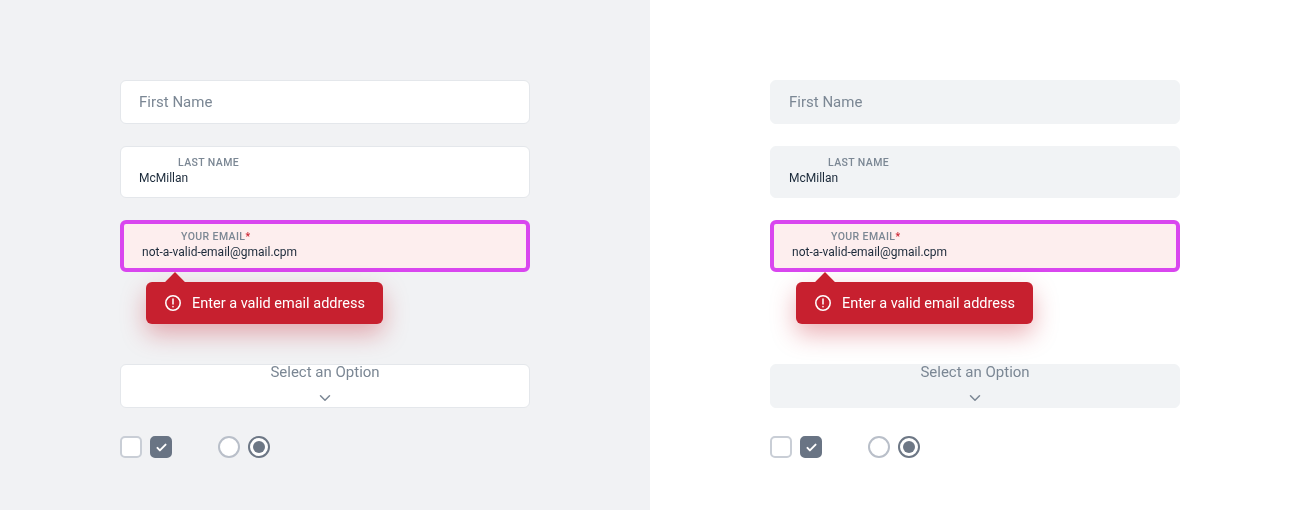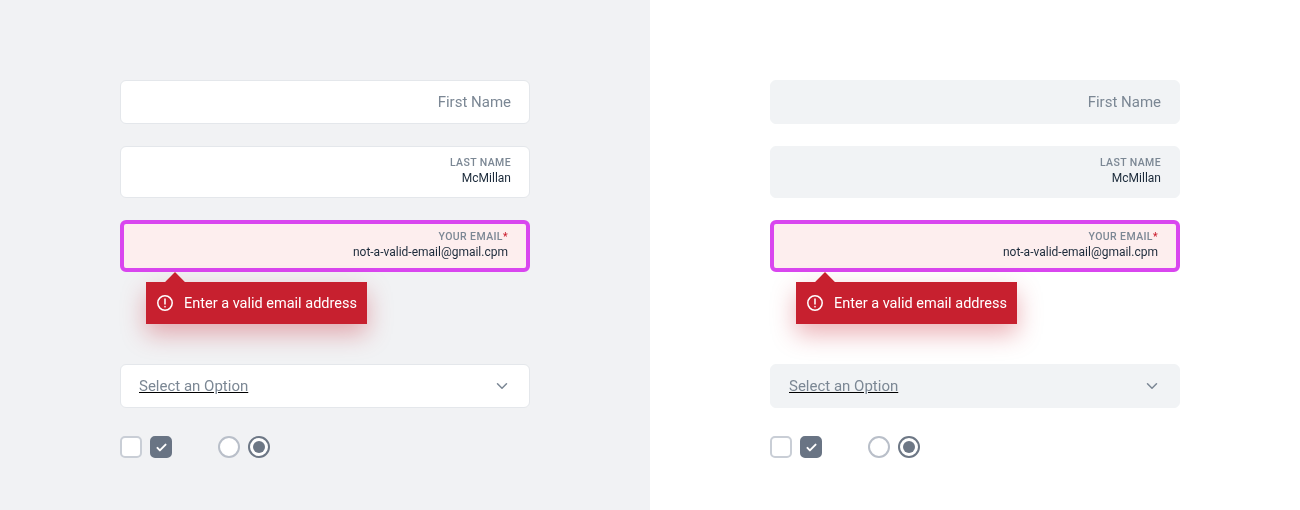--- a/index.html
+++ b/index.html
@@ -13,21 +13,20 @@
   .form-stack { display: flex; flex-direction: column; gap: 22px; position: relative; }
 
   
   .field {
     border-radius: 6px;
     padding: 0 18px;
     display: flex;
     flex-direction: column;
     justify-content: center;
     position: relative;
-    text-align: right;
   }
   .panel-light .field { background: #ffffff; border: 1px solid #e4e7eb; }
   .panel-white .field { background: #f1f3f5; border: 1px solid #f1f3f5; }
 
   .field.single { height: 44px; }
   .field.labeled { height: 52px; padding-top: 6px; padding-bottom: 6px; }
 
   .placeholder-text { color: #7b8794; font-size: 15px; line-height: 1; }
   .float-label {
     color: #7b8794;
@@ -39,35 +38,35 @@
     margin-bottom: 4px;
     padding-left: 39px;
   }
   .value-text { color: #1b2a3a; font-size: 12px; line-height: 1.15; }
 
   
   .field.error { background: #fdeeee; border: 4px solid #d946ef; }
   .req-star { color: #cb1f2f; }
 
   
-  .field.select { flex-direction: row; align-items: center; justify-content: space-between; height: 44px; text-decoration: underline; }
+  .field.select { flex-direction: column; align-items: center; justify-content: space-between; height: 44px; }
   .chevron svg { width: 18px; height: 18px; display: block; }
   .chevron path { stroke: #7b8794; stroke-width: 2; fill: none; stroke-linecap: round; stroke-linejoin: round; }
 
   
   .tooltip-wrap { position: relative; height: 0; margin-top: -12px; margin-bottom: 60px; }
   .tooltip {
     position: absolute;
     left: 26px;
     top: 0;
     background: #c7202f;
     color: #ffffff;
     font-size: 14.5px;
-    border-radius: 0;
-    padding: 12px 10px;
+    border-radius: 6px;
+    padding: 12px 18px;
     display: flex;
     align-items: center;
     gap: 10px;
     box-shadow: 0 10px 24px rgba(199,32,47,0.35);
   }
   .tooltip::before {
     content: "";
     position: absolute;
     top: -7px;
     left: 22px;

